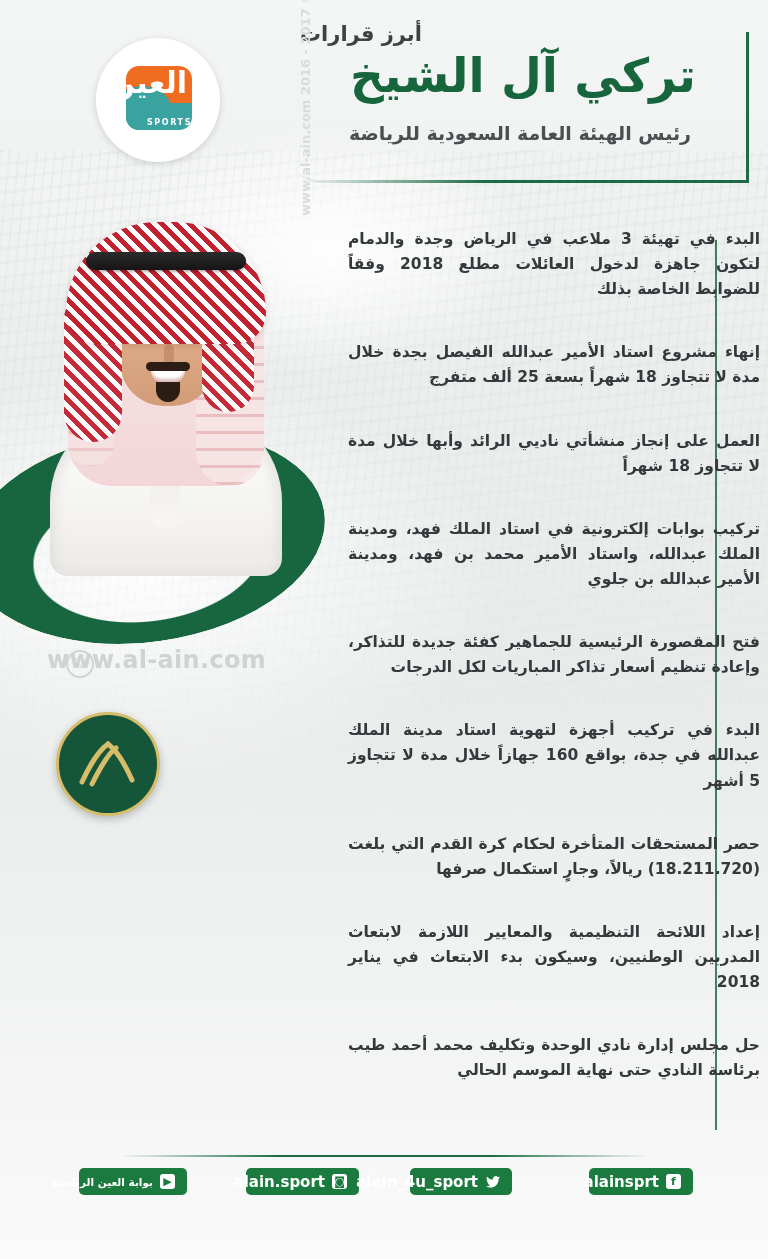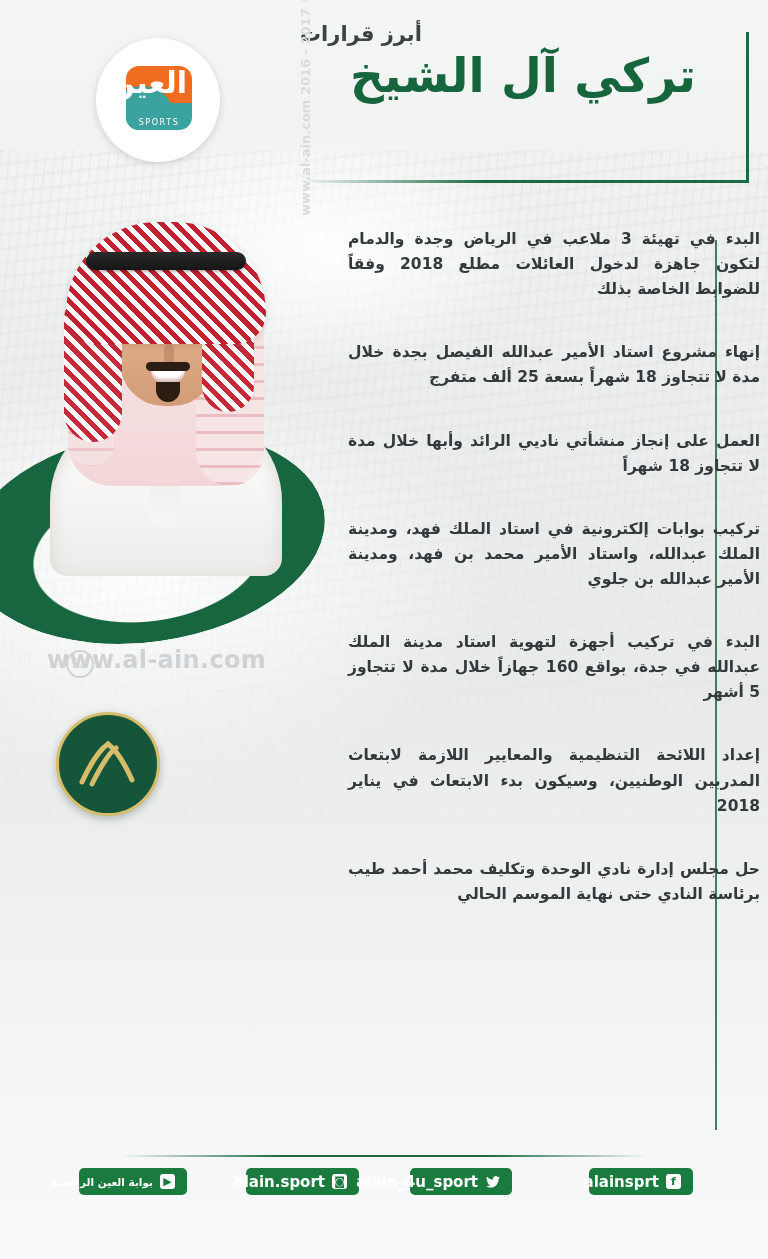--- a/index.html
+++ b/index.html
@@ -44,22 +44,22 @@
   }
   .logo-ar{
     position:absolute;right:5px;top:2px;color:#ffffff;font-size:30px;font-weight:bold;
     line-height:1;letter-spacing:-1px;
   }
   .logo-swoop{
     position:absolute;left:-14px;top:20px;width:60px;height:50px;border-radius:50%;
     background:#3aa3a0;
   }
   .logo-sports{
-    position:absolute;left:0;right:0;bottom:3px;text-align:center;color:#ffffff;
-    font-size:8px;font-weight:normal;letter-spacing:1.6px;
+    position:absolute;left:0;right:0;bottom:3px;color:#ffffff;
+    font-size:8px;font-weight:bold;letter-spacing:1.6px;
   }
 
   .title-frame{
     position:absolute;left:292px;top:32px;width:454px;height:148px;
     border-left:0;border-right:3px solid #1d6b45;border-bottom:3px solid #1d6b45;
     border-top:0;border-radius:0 0 0 26px;
     -webkit-mask-image:linear-gradient(90deg,rgba(0,0,0,0) 0%,rgba(0,0,0,.25) 12%,rgba(0,0,0,1) 42%,rgba(0,0,0,1) 100%);
             mask-image:linear-gradient(90deg,rgba(0,0,0,0) 0%,rgba(0,0,0,.25) 12%,rgba(0,0,0,1) 42%,rgba(0,0,0,1) 100%);
   }
   .eyebrow{
@@ -216,20 +216,21 @@
     <div class="logo-mark">
       <div class="logo-swoop"></div>
       <div class="logo-ar">العين</div>
       <div class="logo-sports">SPORTS</div>
     </div>
 
     <div class="title-frame"></div>
 
     <div class="eyebrow">أبرز قرارات</div>
     <div class="main-title">تركي آل الشيخ</div>
+    <div class="subtitle">رئيس الهيئة العامة السعودية للرياضة</div>
   </div>
 
   <div class="portrait-wrap">
     <div class="swoosh"></div>
 
     <div class="portrait">
       <div class="p-thobe"></div>
       <div class="p-collar"></div>
       <div class="p-ghutra-back"></div>
       <div class="p-ghutra-stripe"></div>
@@ -285,26 +286,34 @@
 
         <div class="item-text">العمل على إنجاز منشأتي ناديي الرائد وأبها خلال مدة لا تتجاوز 18 شهراً</div>
       </div>
 
 
       <div class="item">
 
         <div class="item-text">تركيب بوابات إلكترونية في استاد الملك فهد، ومدينة الملك عبدالله، واستاد الأمير محمد بن فهد، ومدينة الأمير عبدالله بن جلوي</div>
       </div>
 
+      <div class="item">
+
+        <div class="item-text">فتح المقصورة الرئيسية للجماهير كفئة جديدة للتذاكر، وإعادة تنظيم أسعار تذاكر المباريات لكل الدرجات</div>
+      </div>
 
       <div class="item">
 
         <div class="item-text">البدء في تركيب أجهزة لتهوية استاد مدينة الملك عبدالله في جدة، بواقع 160 جهازاً خلال مدة لا تتجاوز 5 أشهر</div>
       </div>
 
+      <div class="item">
+
+        <div class="item-text">حصر المستحقات المتأخرة لحكام كرة القدم التي بلغت (18.211.720) ريالاً، وجارٍ استكمال صرفها</div>
+      </div>
 
       <div class="item">
 
         <div class="item-text">إعداد اللائحة التنظيمية والمعايير اللازمة لابتعاث المدربين الوطنيين، وسيكون بدء الابتعاث في يناير 2018</div>
       </div>
 
 
       <div class="item">
 
         <div class="item-text">حل مجلس إدارة نادي الوحدة وتكليف محمد أحمد طيب برئاسة النادي حتى نهاية الموسم الحالي</div>

